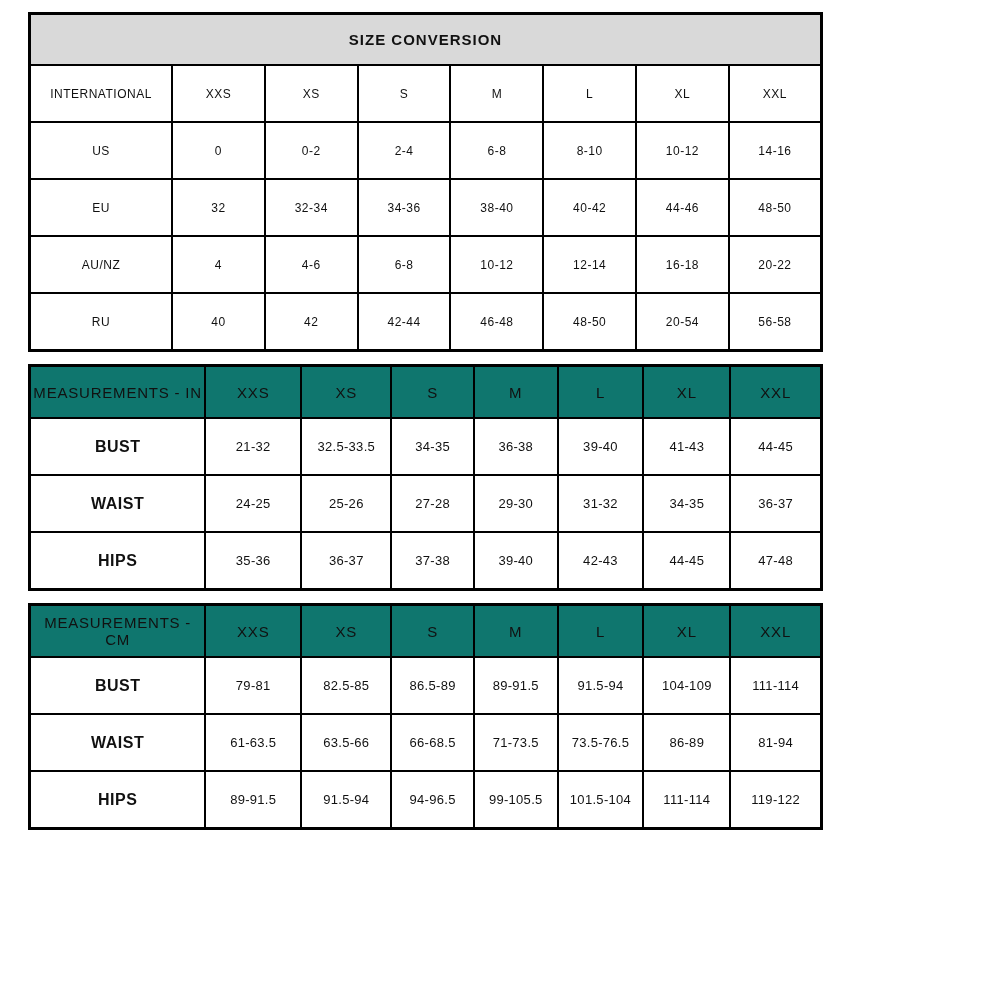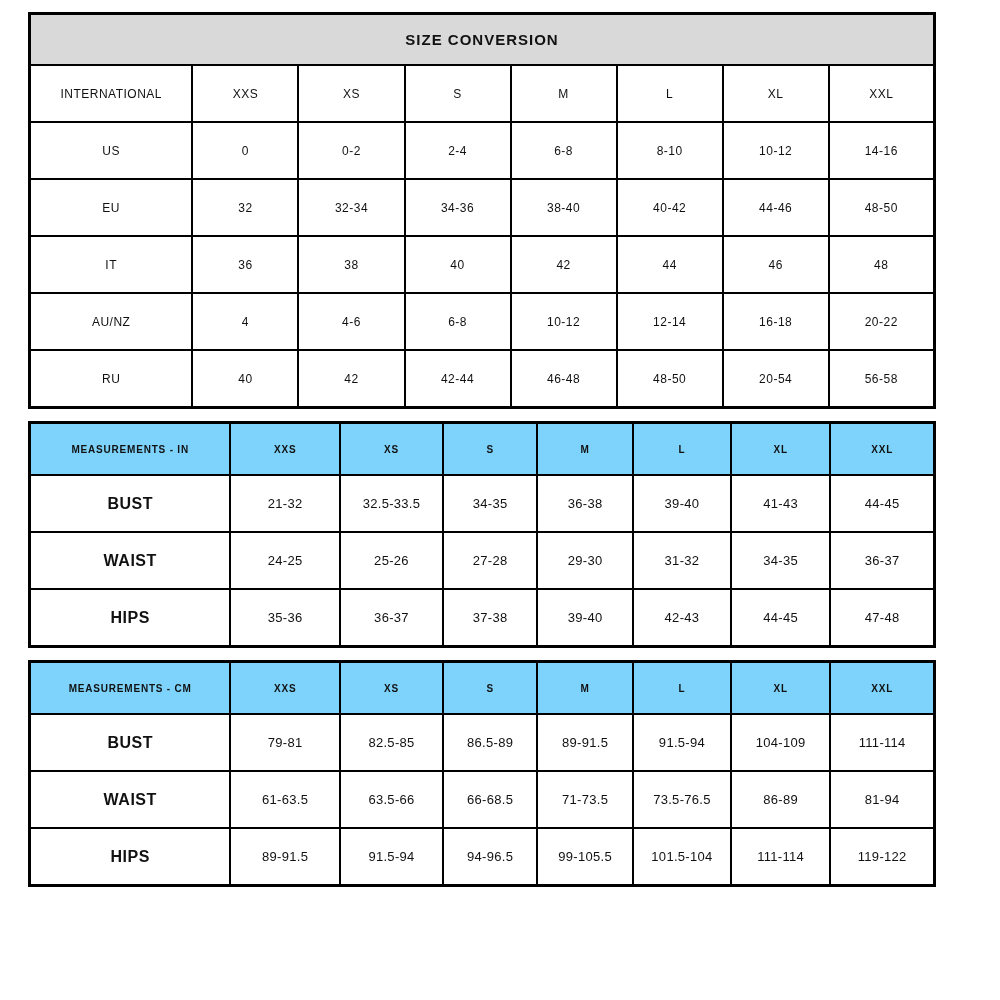--- a/index.html
+++ b/index.html
@@ -17,21 +17,21 @@
   }
   .page-title {
     text-align: center;
     font-size: 26px;
     font-weight: 700;
     letter-spacing: 1px;
     line-height: 30px;
     margin: 0 0 15px 0;
   }
   table {
-    width: 908px;
+    width: 795px;
     border-collapse: collapse;
     table-layout: fixed;
     border: 3px solid #000000;
   }
   th, td {
     border: 2px solid #000000;
     text-align: center;
     vertical-align: middle;
     padding: 0;
     overflow: hidden;
@@ -44,23 +44,23 @@
     height: 49px;
   }
   .size-tbl td {
     height: 55px;
     font-size: 12px;
     font-weight: 400;
     letter-spacing: 0.5px;
   }
   .m-tbl { margin-top: 12px; }
   .m-tbl th {
-    background: #7dd3fc;
-    font-weight: 700;
-    font-size: 10px;
+    background: #0f766e;
+    font-weight: 400;
+    font-size: 15px;
     letter-spacing: 0.8px;
     height: 50px;
   }
   .m-tbl td { height: 55px; }
   .m-tbl td.row-label {
     font-size: 16px;
     font-weight: 700;
     letter-spacing: 0.5px;
   }
   .m-tbl td.val {
@@ -117,30 +117,20 @@
         <td>EU</td>
         <td>32</td>
         <td>32-34</td>
         <td>34-36</td>
         <td>38-40</td>
         <td>40-42</td>
         <td>44-46</td>
         <td>48-50</td>
       </tr>
       <tr>
-        <td>IT</td>
-        <td>36</td>
-        <td>38</td>
-        <td>40</td>
-        <td>42</td>
-        <td>44</td>
-        <td>46</td>
-        <td>48</td>
-      </tr>
-      <tr>
         <td>AU/NZ</td>
         <td>4</td>
         <td>4-6</td>
         <td>6-8</td>
         <td>10-12</td>
         <td>12-14</td>
         <td>16-18</td>
         <td>20-22</td>
       </tr>
       <tr>

